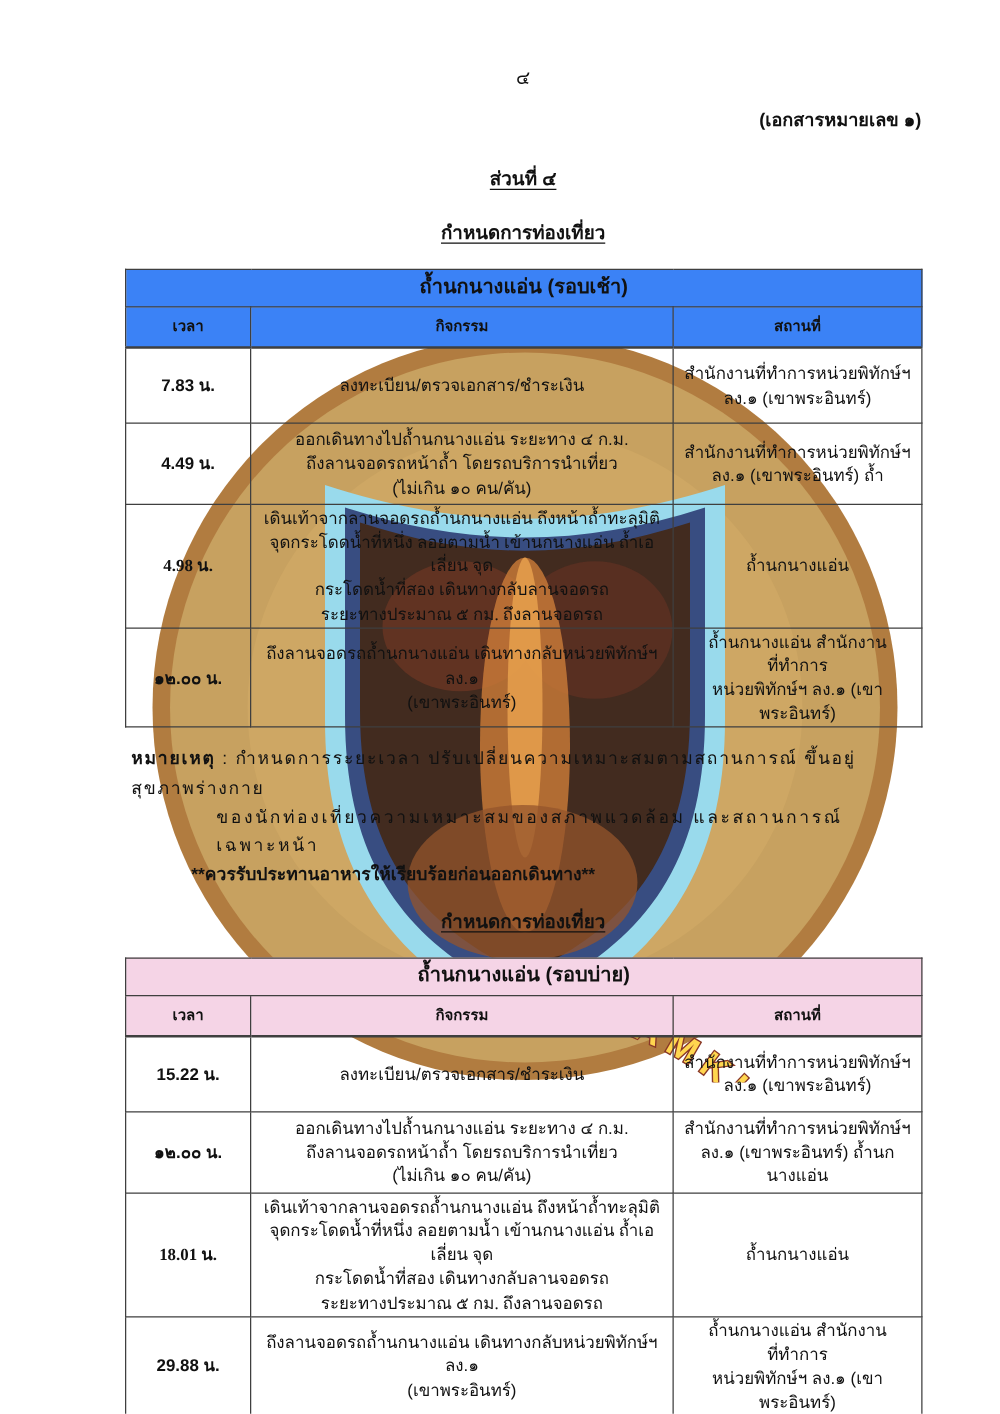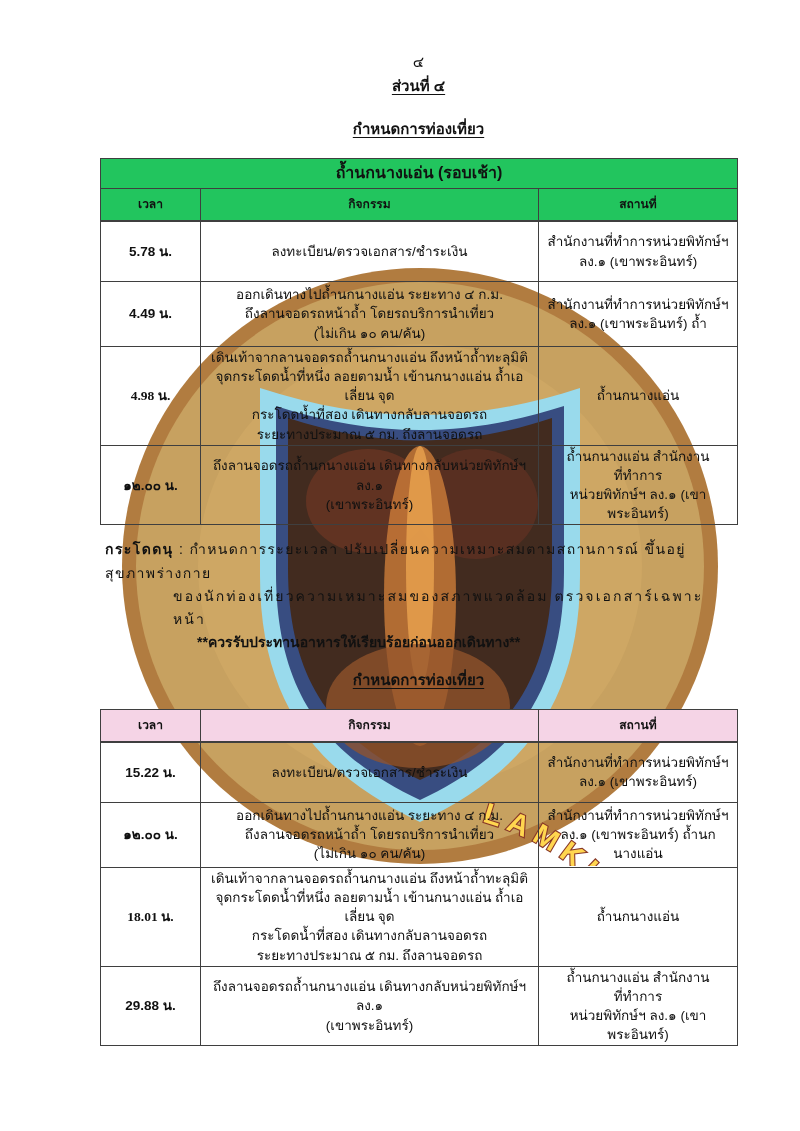--- a/index.html
+++ b/index.html
@@ -10,44 +10,44 @@
   }
   .page{position:relative;width:800px;height:1131px;}
   
   .watermark{position:absolute;left:120px;top:266px;opacity:.9;z-index:0;}
   
   .content{position:relative;z-index:1;}
   .page-number{padding-top:50px;width:637px;margin-left:100px;text-align:center;font-size:15px;}
   .doc-ref{width:637px;margin-left:100px;text-align:right;font-weight:bold;font-size:14.5px;margin-top:10px;}
   .heading{width:637px;margin-left:100px;text-align:center;font-weight:bold;font-size:15px;
            text-decoration:underline;text-underline-offset:3px;}
-  .heading.section{margin-top:0;}
+  .heading.section{margin-top:24px;}
   .heading.sched1{margin-top:19px;}
   .heading.sched2{margin-top:14px;}
   
   table.sched{border-collapse:collapse;table-layout:fixed;width:637px;margin-left:100px;margin-top:17px;
               background:transparent;}
   table.sched td,table.sched th{border:1px solid #3f3f3f;text-align:center;vertical-align:middle;
               padding:1px 4px;font-size:13.5px;line-height:1.42;background:transparent;}
   table.sched tr.title-row th{font-size:16px;font-weight:bold;height:27px;}
   table.sched tr.head-row th{font-size:12px;font-weight:bold;height:29px;border-bottom-width:2px;}
   table.sched col.c-time{width:100px;}
   table.sched col.c-act{width:338px;}
   table.sched col.c-loc{width:199px;}
-  table.blue tr.title-row th,table.blue tr.head-row th{background:#22c55e;}
+  table.blue tr.title-row th,table.blue tr.head-row th{background:#3b82f6;}
   table.pink tr.title-row th,table.pink tr.head-row th{background:#f5d4e6;}
   td.time{font-weight:bold;font-size:14px;}
   td.act,td.loc{white-space:pre-line;}
   tr.r1 td{height:57px;} tr.r2 td{height:62px;} tr.r3 td{height:84px;font-family:Liberation Serif, serif;} tr.r4 td{height:58px;}
   
   .note{margin-left:105px;width:618px;margin-top:13px;font-size:14px;line-height:1.65;}
   .note .l1{letter-spacing:1.4px;}
   .note .l1 .lbl{font-weight:bold;}
   .note .l2{margin-left:68px;letter-spacing:2.1px;}
-  .note .l3{margin-left:92px;font-weight:bold;letter-spacing:0;}
+  .note .l3{margin-left:48px;font-weight:bold;letter-spacing:0;}
 </style>
 </head>
 <body>
 
 <div class="page">
 
   <svg class="watermark" width="600" height="600" viewBox="0 0 600 600" aria-hidden="true">
     <circle cx="300" cy="300" r="298" fill="#a96e2c"></circle>
     <circle cx="300" cy="300" r="284" fill="#c1974f"></circle>
     <circle cx="300" cy="300" r="222" fill="#c99e54"></circle>
@@ -71,40 +71,41 @@
       <textPath href="#wmCircle" startOffset="4%">LAMKHLONGNGU</textPath>
     </text>
     <text font-family="Liberation Sans, DejaVu Sans, sans-serif" font-weight="bold" fill="#ffd23d" stroke="#7c2210" stroke-width="2.2" paint-order="stroke" letter-spacing="7" font-size="29">
       <textPath href="#wmCircle" startOffset="58%">NATIONAL PARK</textPath>
     </text>
   </svg>
 
   <div class="content">
 
     <div class="page-number">๔</div>
+    <div class="doc-ref">(เอกสารหมายเลข ๑)</div>
     <div class="heading section">ส่วนที่ ๔</div>
     <div class="heading sched1">กำหนดการท่องเที่ยว</div>
 
     <table class="sched blue">
       <colgroup>
           <col class="c-time">
           <col class="c-act">
           <col class="c-loc">
         </colgroup>
       <tbody>
         <tr class="title-row">
           <th colspan="3">ถ้ำนกนางแอ่น (รอบเช้า)</th>
         </tr>
         <tr class="head-row">
           <th>เวลา</th>
           <th>กิจกรรม</th>
           <th>สถานที่</th>
         </tr>
         <tr class="r1">
-          <td class="time">5.78 น.</td>
+          <td class="time">7.83 น.</td>
           <td class="act">ลงทะเบียน/ตรวจเอกสาร/ชำระเงิน</td>
           <td class="loc">สำนักงานที่ทำการหน่วยพิทักษ์ฯ
 ลง.๑ (เขาพระอินทร์)</td>
         </tr>
         <tr class="r2">
           <td class="time">4.49 น.</td>
           <td class="act">ออกเดินทางไปถ้ำนกนางแอ่น ระยะทาง ๔ ก.ม.
 ถึงลานจอดรถหน้าถ้ำ โดยรถบริการนำเที่ยว
 (ไม่เกิน ๑๐ คน/คัน)</td>
           <td class="loc">สำนักงานที่ทำการหน่วยพิทักษ์ฯ
@@ -122,34 +123,37 @@
           <td class="time">๑๒.๐๐ น.</td>
           <td class="act">ถึงลานจอดรถถ้ำนกนางแอ่น เดินทางกลับหน่วยพิทักษ์ฯ ลง.๑
 (เขาพระอินทร์)</td>
           <td class="loc">ถ้ำนกนางแอ่น สำนักงานที่ทำการ
 หน่วยพิทักษ์ฯ ลง.๑ (เขาพระอินทร์)</td>
         </tr>
       </tbody>
     </table>
 
     <div class="note">
-      <div class="l1"><span class="lbl">กระโดดนุ</span><span> : กำหนดการระยะเวลา ปรับเปลี่ยนความเหมาะสมตามสถานการณ์ ขึ้นอยู่สุขภาพร่างกาย</span></div>
-      <div class="l2">ของนักท่องเที่ยวความเหมาะสมของสภาพแวดล้อม ตรวจเอกสาร์เฉพาะหน้า</div>
+      <div class="l1"><span class="lbl">หมายเหตุ</span><span> : กำหนดการระยะเวลา ปรับเปลี่ยนความเหมาะสมตามสถานการณ์ ขึ้นอยู่สุขภาพร่างกาย</span></div>
+      <div class="l2">ของนักท่องเที่ยวความเหมาะสมของสภาพแวดล้อม และสถานการณ์เฉพาะหน้า</div>
       <div class="l3">**ควรรับประทานอาหารให้เรียบร้อยก่อนออกเดินทาง**</div>
     </div>
 
     <div class="heading sched2">กำหนดการท่องเที่ยว</div>
 
     <table class="sched pink">
       <colgroup>
           <col class="c-time">
           <col class="c-act">
           <col class="c-loc">
         </colgroup>
       <tbody>
+        <tr class="title-row">
+          <th colspan="3">ถ้ำนกนางแอ่น (รอบบ่าย)</th>
+        </tr>
         <tr class="head-row">
           <th>เวลา</th>
           <th>กิจกรรม</th>
           <th>สถานที่</th>
         </tr>
         <tr class="r1">
           <td class="time">15.22 น.</td>
           <td class="act">ลงทะเบียน/ตรวจเอกสาร/ชำระเงิน</td>
           <td class="loc">สำนักงานที่ทำการหน่วยพิทักษ์ฯ
 ลง.๑ (เขาพระอินทร์)</td>

